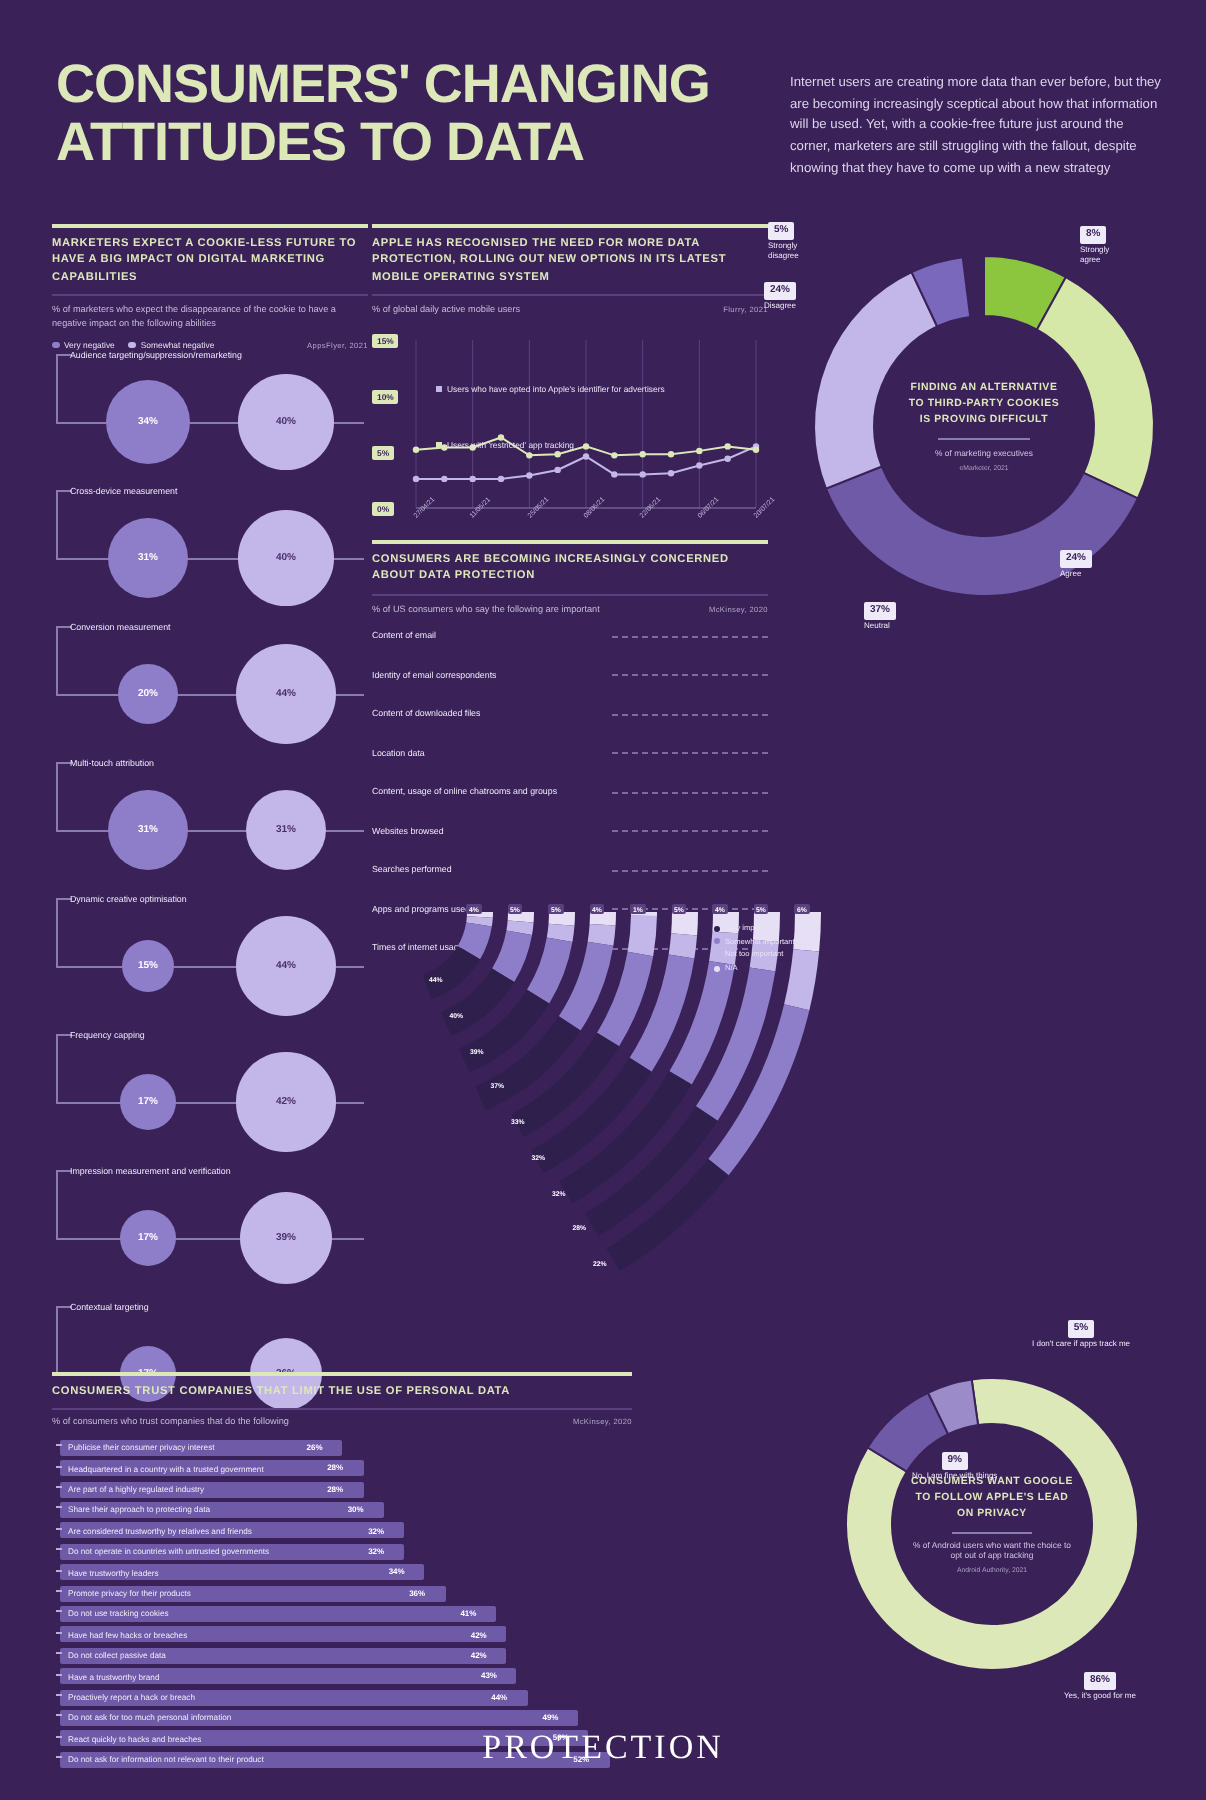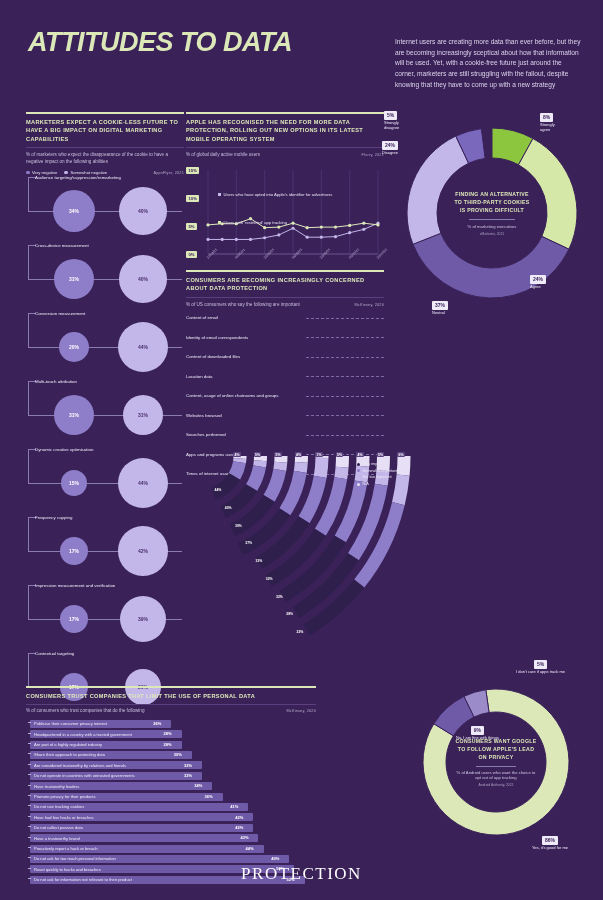--- a/index.html
+++ b/index.html
@@ -12,21 +12,21 @@
     position: relative;
   }
   .page { position: relative; width: 603px; height: 900px; }
 
   
   .title {
     position: absolute; left: 28px; top: 28px; width: 350px;
     font-size: 27px; font-weight: bold; letter-spacing: -0.5px;
     line-height: 1.06; color: #dde8b9;
   }
-  .title .l2 { display:block;font-style:italic; }
+  .title .l2 { display:block; }
   .intro {
     position: absolute; left: 395px; top: 37px; width: 186px;
     font-size: 6.6px; line-height: 1.62; color: #ddd4ea;
   }
 
   
   .rule { height: 2px; background: #dde8b9; }
   .panel-title {
     font-size: 5.6px; font-weight: bold; letter-spacing: 0.35px;
     line-height: 1.5; color: #dde8b9; margin-top: 4px;
@@ -141,20 +141,21 @@
     font-size:17px; letter-spacing:1.5px; color:#ffffff;
     font-family:"Liberation Serif", serif;
   }
 </style>
 </head>
 <body>
 
 <div class="page">
 
   <div class="title">
+    <span>CONSUMERS' CHANGING</span>
     <span class="l2">ATTITUDES TO DATA</span>
   </div>
   <div class="intro">Internet users are creating more data than ever before, but they are becoming increasingly sceptical about how that information will be used. Yet, with a cookie-free future just around the corner, marketers are still struggling with the fallout, despite knowing that they have to come up with a new strategy</div>
 
   <div id="left-panel">
     <div class="rule"></div>
     <div class="panel-title">MARKETERS EXPECT A COOKIE-LESS FUTURE TO HAVE A BIG IMPACT ON DIGITAL MARKETING CAPABILITIES</div>
     <div class="hairline"></div>
     <div class="panel-sub">% of marketers who expect the disappearance of the cookie to have a negative impact on the following abilities</div>
     <div class="legend-row">

